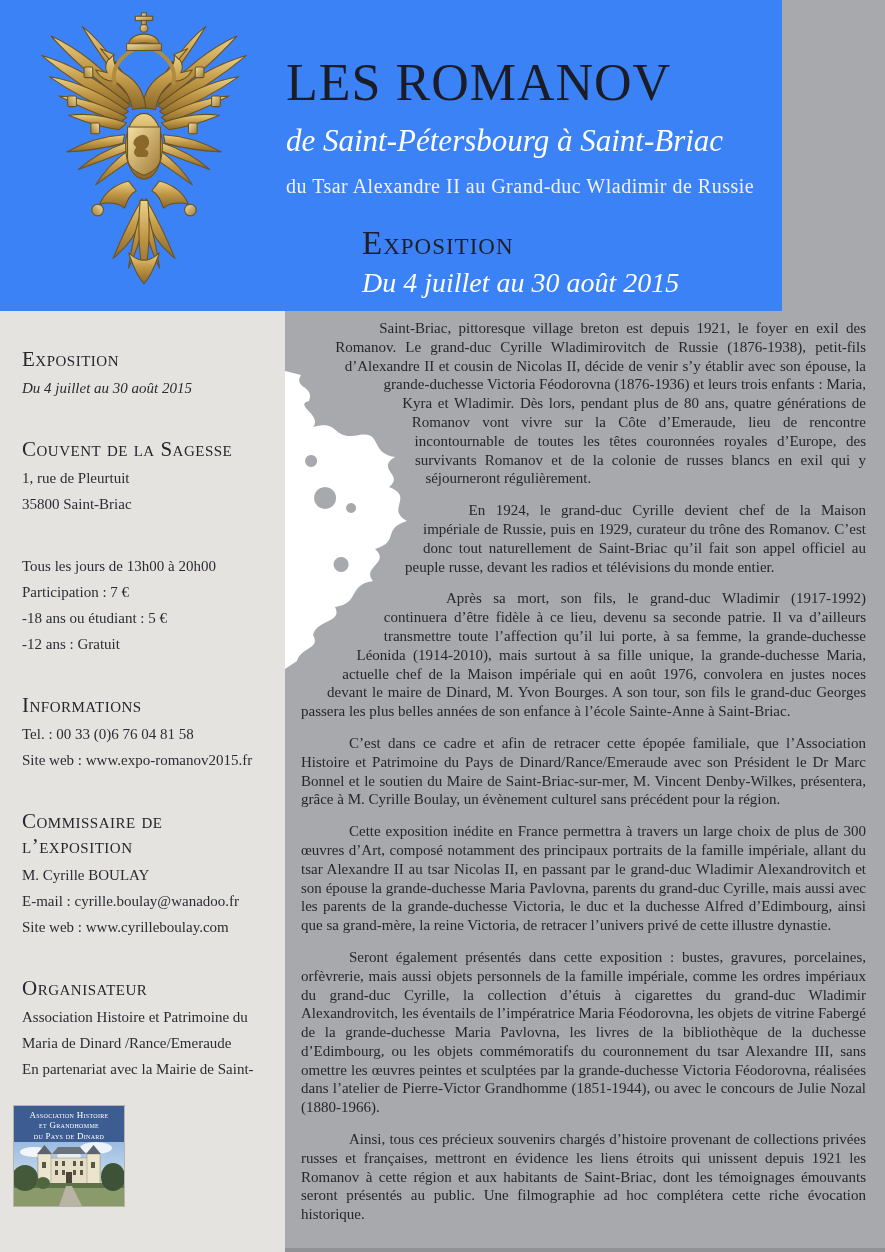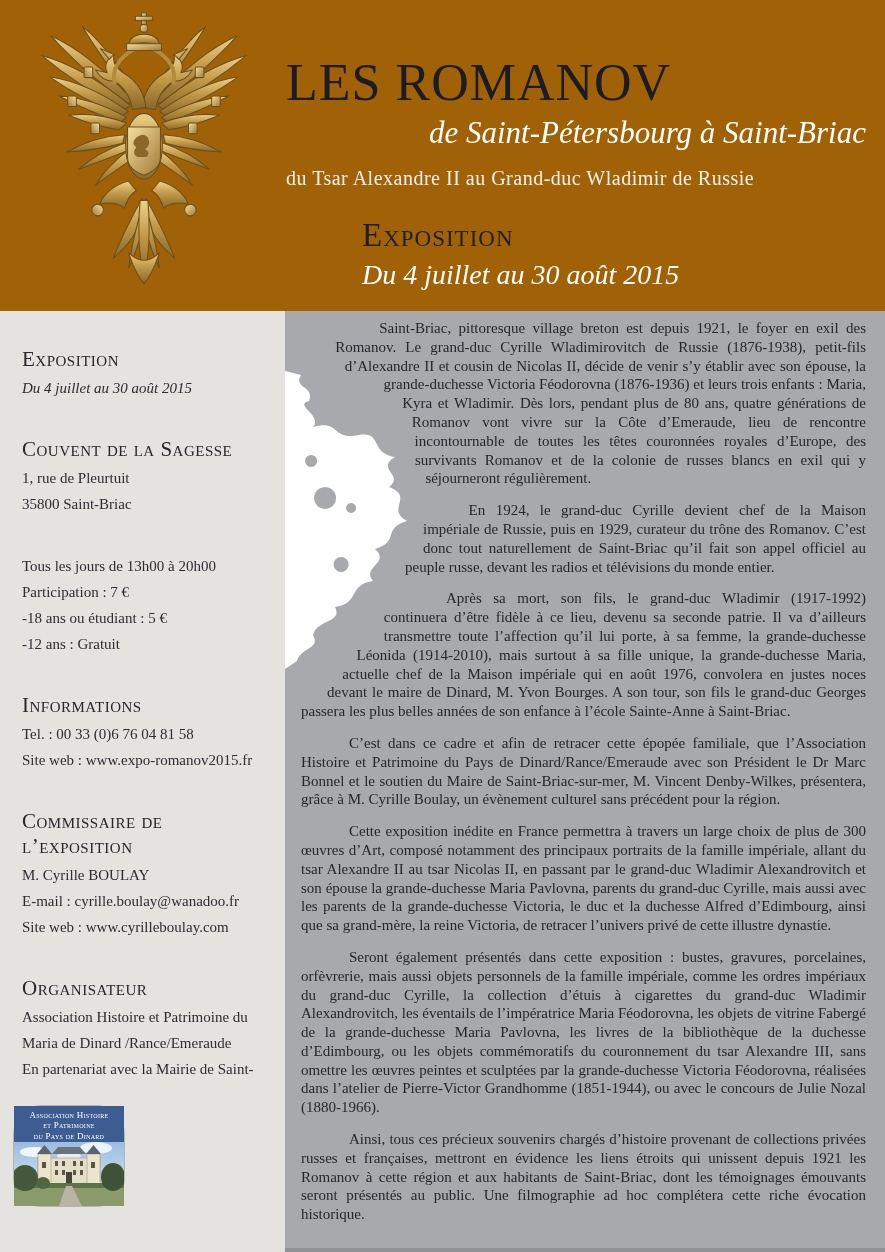--- a/index.html
+++ b/index.html
@@ -1,39 +1,39 @@
 <!DOCTYPE html>
 <html><head>
 <meta charset="utf-8">
 <style>
   html,body{margin:0;padding:0;background:#888;}
   .page{position:relative;width:885px;height:1252px;margin:0 auto;overflow:hidden;
         background:#a8a9ac;font-family:"Liberation Serif",serif;}
 
   
-  .hdr{position:absolute;left:0;top:0;width:885px;height:311px;background:#a16207;}
+  .hdr{position:absolute;left:0;top:0;width:782px;height:311px;background:#3b82f6;}
   .emblem{position:absolute;left:28px;top:6px;width:232px;height:296px;}
   .hdr-text{position:absolute;left:286px;top:56px;width:580px;}
   .hdr-title{font-size:52px;line-height:1.05;color:#1b1c25;letter-spacing:1px;font-weight:normal;margin:0;}
-  .hdr-sub1{font-style:italic;font-size:31px;color:#ffffff;margin-top:4px;text-align:right;}
+  .hdr-sub1{font-style:italic;font-size:31px;color:#ffffff;margin-top:12px;}
   .hdr-sub2{font-size:20px;color:#f2f2f0;margin-top:16px;letter-spacing:.5px;}
   .hdr-expo{margin:27px 0 0 76px;}
   .hdr-expo-label{font-variant:small-caps;font-size:33px;color:#1e1f28;letter-spacing:1px;}
   .hdr-expo-dates{font-style:italic;font-size:28px;color:#ffffff;margin-top:5px;}
 
   
   .sidebar{position:absolute;left:0;top:311px;width:285px;height:941px;background:#e4e3e0;
            box-sizing:border-box;padding:36px 20px 0 22px;color:#2c2c33;}
   .sb-section{margin-bottom:36px;}
   .sb-section h2{font-variant:small-caps;font-weight:normal;font-size:21px;letter-spacing:.5px;
                  color:#26262c;margin:0 0 4px 0;line-height:1.15;}
   .sb-line{font-size:15px;line-height:26px;margin:0;}
   .sb-line.it{font-style:italic;}
 
-  .assoc-logo{position:relative;width:110px;height:100px;margin:6px 0 0 -8px;box-shadow:0 0 0 1px #b8b4ac;border-radius:28px;}
+  .assoc-logo{position:relative;width:110px;height:100px;margin:6px 0 0 -8px;box-shadow:0 0 0 1px #b8b4ac;}
   .assoc-logo svg{position:absolute;left:0;top:0;}
   .assoc-text{position:absolute;left:0;top:4px;width:110px;text-align:center;color:#ffffff;
               font-variant:small-caps;font-size:9px;line-height:10.5px;letter-spacing:.3px;}
 
   
   .content{position:absolute;left:285px;top:311px;width:600px;height:941px;background:#a8a9ac;
            box-sizing:border-box;padding:8px 19px 0 16px;}
   .content p{font-size:15px;line-height:18.8px;text-align:justify;text-indent:48px;
              color:#26262d;margin:0 0 13px 0;}
   .watermark{float:left;width:150px;height:310px;margin:52px 6px 4px -16px;
@@ -180,21 +180,21 @@
         <rect x="0" y="78" width="110" height="22" fill="#8a9a6b"></rect>
         <rect x="0" y="77" width="110" height="5" fill="#5d7247"></rect>
         <ellipse cx="11" cy="72" rx="13" ry="13" fill="#44583a"></ellipse>
         <ellipse cx="99" cy="71" rx="12" ry="14" fill="#3d5236"></ellipse>
         <ellipse cx="29" cy="77" rx="7" ry="6" fill="#50663f"></ellipse>
         <path d="M45 100 L52 80 L58 80 L68 100 Z" fill="#b9b4a4"></path>
         <rect width="110" height="36" fill="#3c5c92"></rect>
       </svg>
       <div class="assoc-text">
         <div>Association Histoire</div>
-        <div>et Patrimoine</div>
+        <div>et Grandhomme</div>
         <div>du Pays de Dinard</div>
       </div>
     </div>
 
   </aside>
 
   <main class="content">
     <div class="watermark">
       <svg viewBox="0 0 150 310" width="150" height="310">
         <path fill="#ffffff" fill-rule="evenodd" d="M0 0 L16 4 C8 18 30 14 24 30 C8 34 38 44 28 56 C56 48 46 70 74 64 C98 60 84 82 110 86 C90 98 120 104 104 116 C130 126 100 138 122 150 C96 158 116 170 90 178 C106 192 76 196 88 210 C62 214 76 232 50 236 C58 252 32 248 28 264 C36 278 16 276 12 290 L0 298 Z

